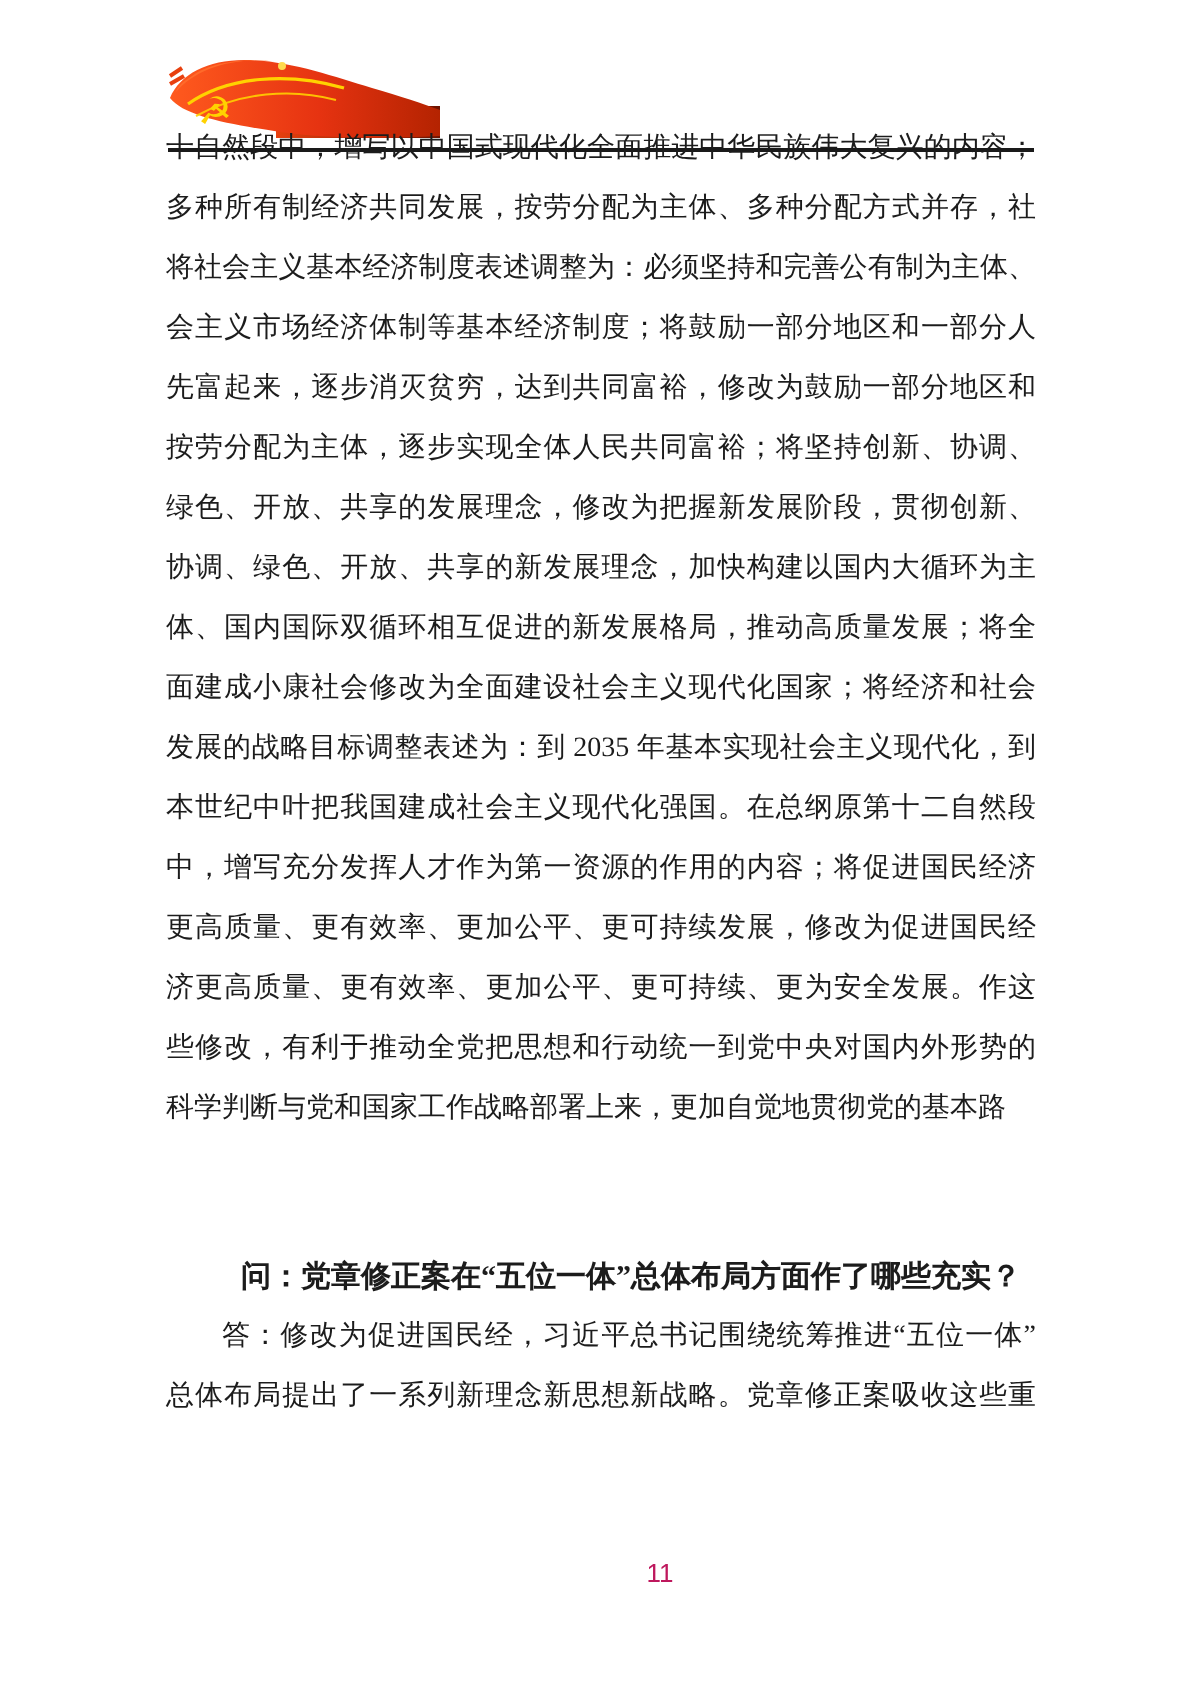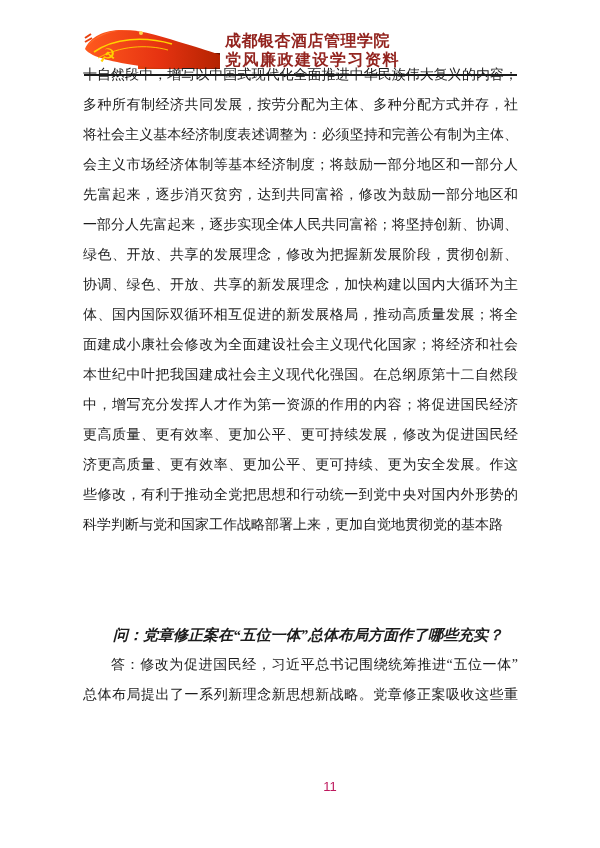--- a/index.html
+++ b/index.html
@@ -17,22 +17,22 @@
   .org-title { font-size:16px; line-height:19px; letter-spacing:0.5px; }
   .doc-title { font-size:16px; line-height:19px; letter-spacing:1.5px; }
   .rule { position:absolute; left:84px; top:74px; width:433px; height:2px; background:#1a1a1a; }
   .content { position:absolute; left:83px; top:60px; width:435px; }
   .para-line {
     font-size:14px; line-height:30px; height:30px;
     text-align:justify; text-align-last:justify;
   }
   .para-line:last-child { text-align-last:left; }
   .question {
-    margin-top:80px; font-weight:bold; font-size:15px; line-height:30px;
-    text-indent:2em; text-align:left; white-space:nowrap;font-style:italic;
+    margin-top:54px; font-weight:bold; font-size:15px; line-height:30px;
+    text-indent:2em; text-align:center; white-space:nowrap;
   }
   .ans-line {
     font-size:14px; line-height:30px; height:30px;
     text-align:justify; text-align-last:justify;
   }
   .ans-line:first-child { text-indent:2em; }
   .pageno {
     position:absolute; top:779px; left:0; width:100%;
     text-align:center; font-size:13px; color:#be185d;
     font-family:"Liberation Sans","DejaVu Sans",sans-serif;
@@ -62,39 +62,36 @@
       <path d="M4,18 C14,6 34,0 54,3 C44,1 22,2 12,10 C7,13 5,15 4,18 Z" fill="#ff6a2a"></path>
       <path d="M10,24 C30,10 60,8 88,16" stroke="#ffd200" stroke-width="1.6" fill="none"></path>
       <path d="M14,30 C36,18 62,16 84,22" stroke="#ffcf00" stroke-width="1" fill="none" opacity="0.9"></path>
       <circle cx="57" cy="5" r="2" fill="#ffd94d"></circle>
       <path d="M1,10 L7,6" stroke="#e8400f" stroke-width="2"></path>
       <path d="M1,14 L8,10" stroke="#e8400f" stroke-width="2"></path>
       <text x="15" y="34" font-size="19" fill="#ffd200" font-family="DejaVu Sans, sans-serif">☭</text>
     </svg>
   </div>
 
-  <div class="titles">
-    <div class="org-title">成都银杏酒店管理学院</div>
-    <div class="doc-title">党风廉政建设学习资料</div>
-  </div>
 
   <div class="rule"></div>
 
   <div class="content">
     <div class="para">
         <div class="para-line">十自然段中，增写以中国式现代化全面推进中华民族伟大复兴的内容；</div>
         <div class="para-line">多种所有制经济共同发展，按劳分配为主体、多种分配方式并存，社</div>
         <div class="para-line">将社会主义基本经济制度表述调整为：必须坚持和完善公有制为主体、</div>
         <div class="para-line">会主义市场经济体制等基本经济制度；将鼓励一部分地区和一部分人</div>
         <div class="para-line">先富起来，逐步消灭贫穷，达到共同富裕，修改为鼓励一部分地区和</div>
-        <div class="para-line">一部分人先富起来，逐步实现全体人民共同富裕；将坚持创新、协调、</div>
+        <div class="para-line">按劳分配为主体，逐步实现全体人民共同富裕；将坚持创新、协调、</div>
         <div class="para-line">绿色、开放、共享的发展理念，修改为把握新发展阶段，贯彻创新、</div>
         <div class="para-line">协调、绿色、开放、共享的新发展理念，加快构建以国内大循环为主</div>
         <div class="para-line">体、国内国际双循环相互促进的新发展格局，推动高质量发展；将全</div>
         <div class="para-line">面建成小康社会修改为全面建设社会主义现代化国家；将经济和社会</div>
+        <div class="para-line">发展的战略目标调整表述为：到 2035 年基本实现社会主义现代化，到</div>
         <div class="para-line">本世纪中叶把我国建成社会主义现代化强国。在总纲原第十二自然段</div>
         <div class="para-line">中，增写充分发挥人才作为第一资源的作用的内容；将促进国民经济</div>
         <div class="para-line">更高质量、更有效率、更加公平、更可持续发展，修改为促进国民经</div>
         <div class="para-line">济更高质量、更有效率、更加公平、更可持续、更为安全发展。作这</div>
         <div class="para-line">些修改，有利于推动全党把思想和行动统一到党中央对国内外形势的</div>
         <div class="para-line">科学判断与党和国家工作战略部署上来，更加自觉地贯彻党的基本路</div>
       </div>
     <div class="question">问：党章修正案在“五位一体”总体布局方面作了哪些充实？</div>
     <div class="answer">
         <div class="ans-line">答：修改为促进国民经，习近平总书记围绕统筹推进“五位一体”</div>

